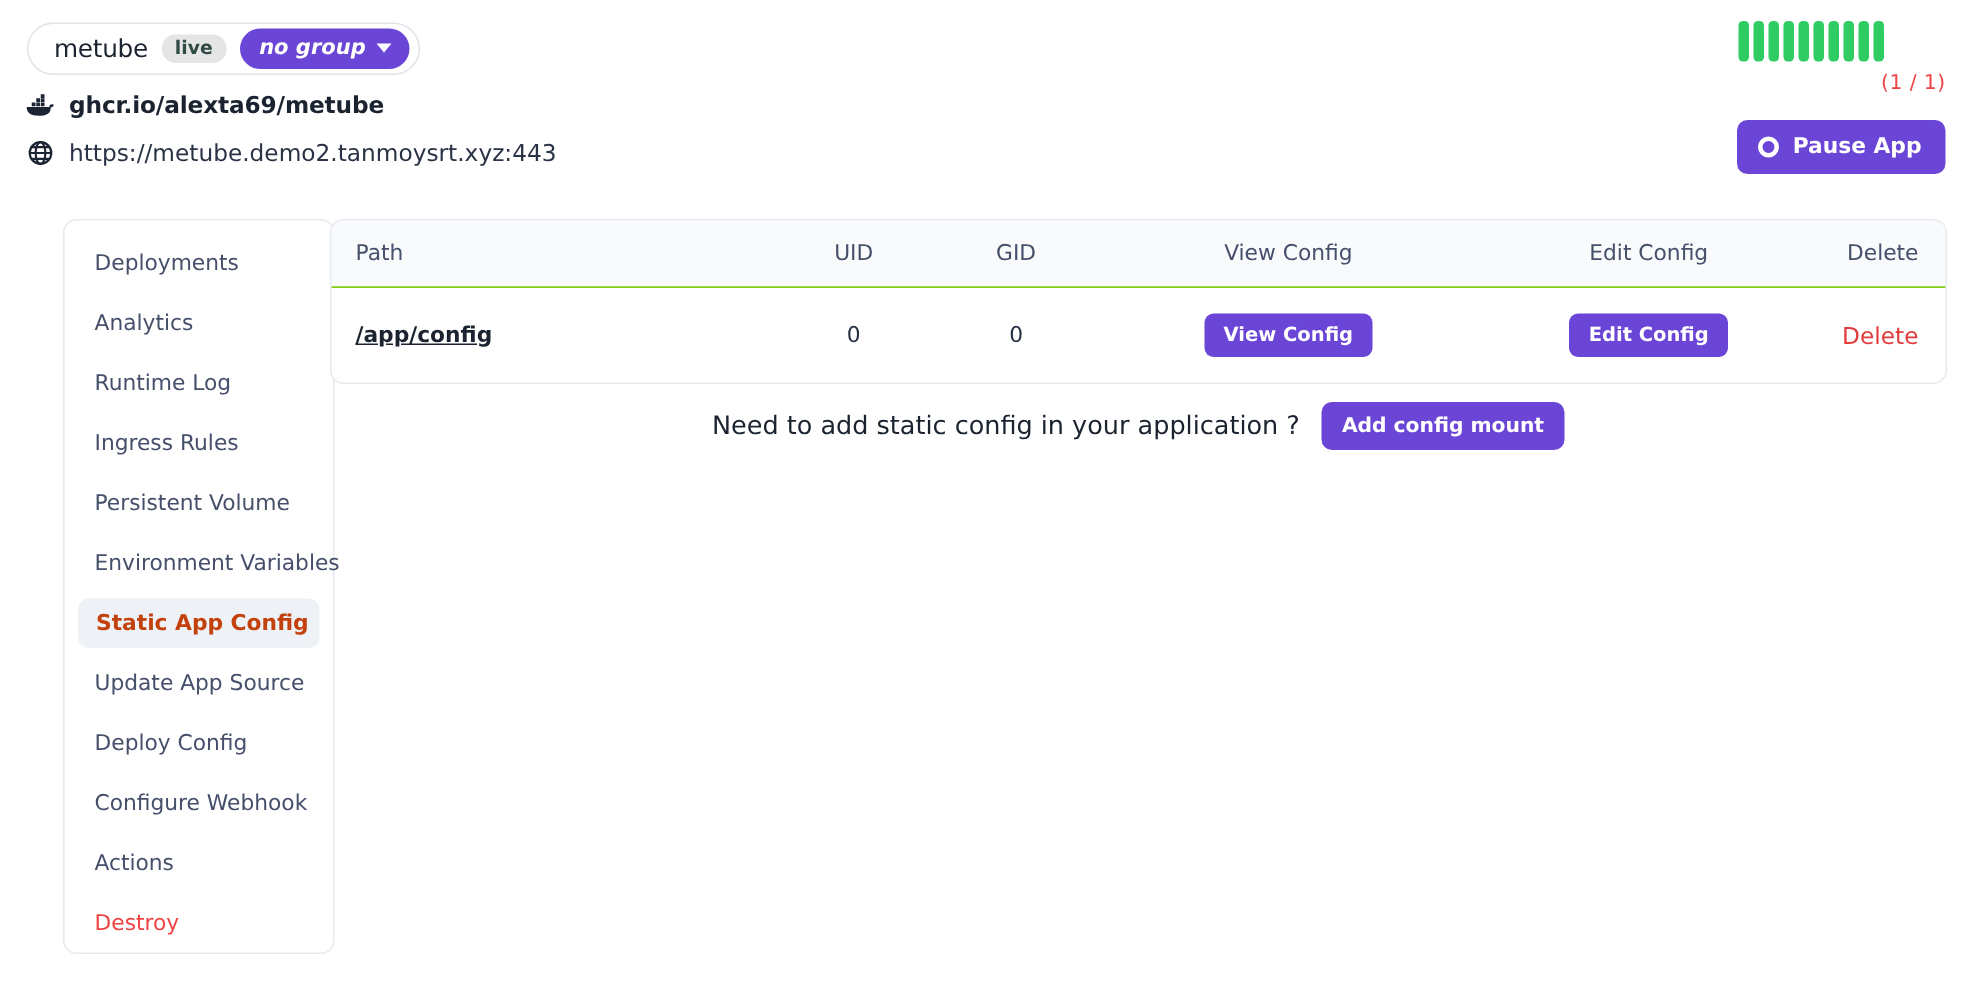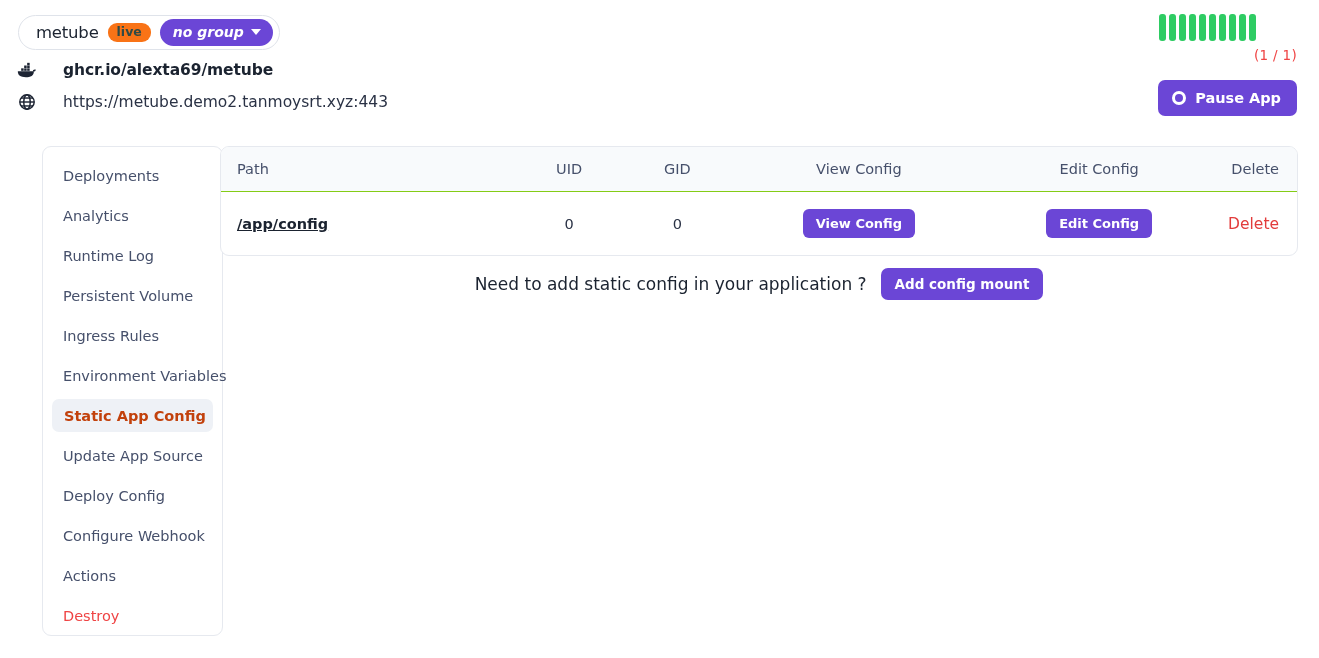--- a/index.html
+++ b/index.html
@@ -19,41 +19,41 @@
     position: absolute; left: 18px; top: 15px;
     height: 35px;
     display: flex; align-items: center; gap: 9px;
     padding: 0 6px 0 17px;
     border: 1px solid #dfe3ea;
     border-radius: 18px;
     background: #fff;
   }
   .app-name { font-size: 16.5px; font-weight: normal; color: #1b2330; letter-spacing: -0.2px; }
   .live-badge {
-    background: #f97316; color: #2f4a45;
+    background: #e5e5e5; color: #2f4a45;
     font-size: 12.5px; font-weight: bold;
     padding: 3px 9px 4px; border-radius: 9px; line-height: 1;
   }
   .group-pill {
     background: #6b46d6; color: #ffffff;
     font-size: 14px; font-style: italic; font-weight: bold;
     padding: 6px 12px 7px 13px; border-radius: 15px;
     display: flex; align-items: center; gap: 7px; line-height: 1;
     cursor: pointer;
   }
   .caret {
     width: 0; height: 0;
     border-left: 5px solid transparent;
     border-right: 5px solid transparent;
     border-top: 6px solid #ffffff;
   }
 
   .meta-line {
     position: absolute; left: 16px;
-    display: flex; align-items: center; gap: 25px;
+    display: flex; align-items: center; gap: 8px;
   }
   .meta-image { top: 58px; }
   .meta-url   { top: 90px; }
   .meta-icon { width: 22px; height: 24px; display: flex; align-items: center; justify-content: center; color: #1d2433; }
   .meta-image .meta-text {
     font-size: 15.5px; font-weight: bold; color: #1b2330; letter-spacing: -0.1px;
   }
   .meta-url .meta-text { font-size: 15.5px; color: #2a3245; }
 
   
@@ -213,24 +213,24 @@
     <div class="nav-item">
       <span>Deployments</span>
     </div>
     <div class="nav-item">
       <span>Analytics</span>
     </div>
     <div class="nav-item">
       <span>Runtime Log</span>
     </div>
     <div class="nav-item">
+      <span>Ingress Rules</span>
+    </div>
+    <div class="nav-item">
       <span>Persistent Volume</span>
-    </div>
-    <div class="nav-item">
-      <span>Ingress Rules</span>
     </div>
     <div class="nav-item">
       <span>Environment Variables</span>
     </div>
     <div class="nav-item active">
       <span>Static App Config</span>
     </div>
     <div class="nav-item">
       <span>Update App Source</span>
     </div>

